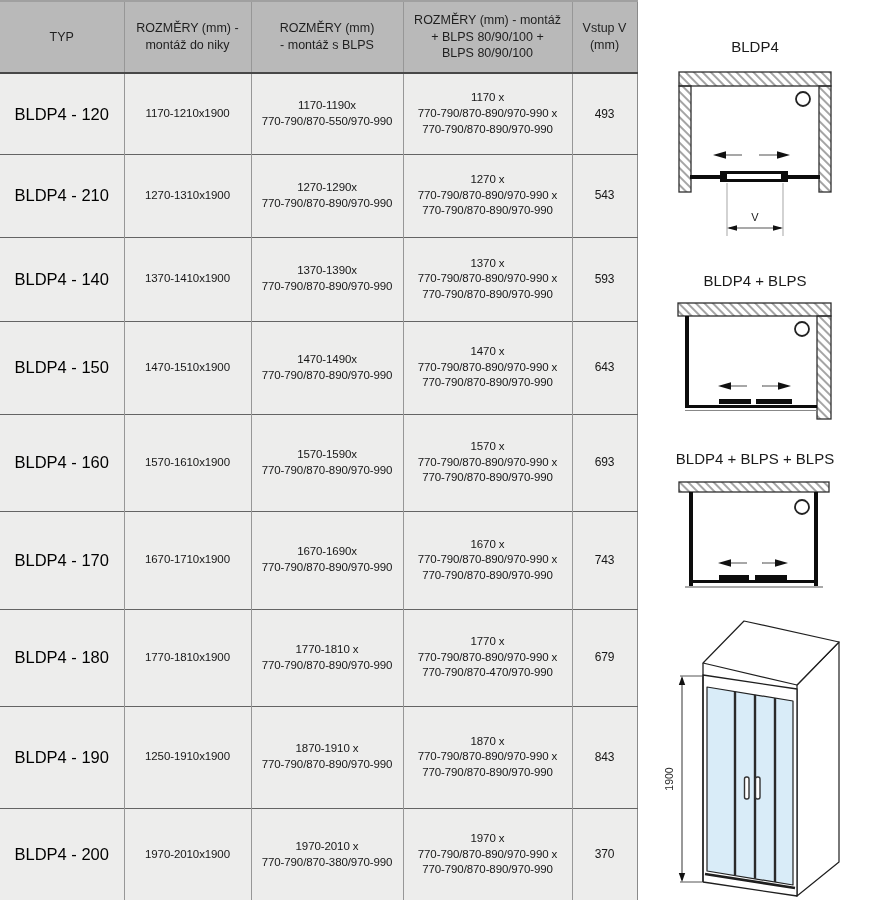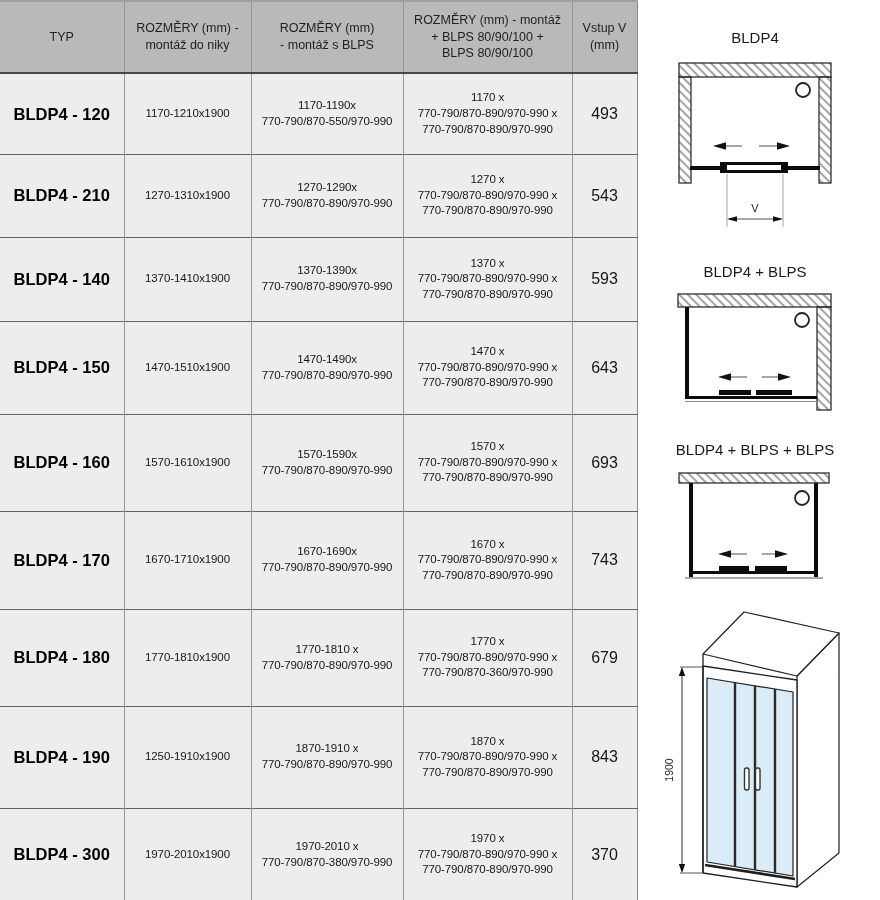--- a/index.html
+++ b/index.html
@@ -30,27 +30,27 @@
     border-bottom:2px solid #474747;
     font-weight:normal;font-size:12.5px;line-height:1.35;color:#1f1f1f;
   }
   table.spec thead tr{height:72px;}
   table.spec tbody td{
     background:#ededec;
     border-top:1px solid #646464;
     font-size:11.5px;line-height:1.35;color:#161616;
     letter-spacing:-0.1px;
   }
-  table.spec tbody td.typ{font-weight:bold;font-size:16.5px;color:#000;letter-spacing:0;}
-  table.spec tbody td.vstup{font-size:16px;}
+  table.spec tbody td.typ{font-weight:normal;font-size:16.5px;color:#000;letter-spacing:0;}
+  table.spec tbody td.vstup{font-size:12px;}
   tr.r0{height:81px}tr.r1{height:83px}tr.r2{height:84px}
   tr.r3{height:93px}tr.r4{height:97px}tr.r5{height:98px}
   tr.r6{height:97px}tr.r7{height:102px}tr.r8{height:93px}
   
-  .diagrams{position:absolute;left:635px;top:0;width:245px;height:644px;}
+  .diagrams{position:absolute;left:635px;top:9px;width:245px;height:644px;}
   .diagrams svg{display:block;}
   svg text{font-family:"Liberation Sans", sans-serif;fill:#1a1a1a;}
   .dia-title{font-size:15px;}
   .dim-label{font-size:11px;}
   .dim-label-sm{font-size:10.5px;fill:#2a2a2a;}
 </style>
 </head>
 <body>
 
 <table class="spec">
@@ -136,35 +136,35 @@
 770-790/870-890/970-990</td>
       <td class="vstup">743</td>
     </tr>
     <tr class="r6">
       <td class="typ">BLDP4 - 180</td>
       <td>1770-1810x1900</td>
       <td>1770-1810 x
 770-790/870-890/970-990</td>
       <td>1770 x
 770-790/870-890/970-990 x
-770-790/870-360/970-990</td>
+770-790/870-470/970-990</td>
       <td class="vstup">679</td>
     </tr>
     <tr class="r7">
       <td class="typ">BLDP4 - 190</td>
       <td>1250-1910x1900</td>
       <td>1870-1910 x
 770-790/870-890/970-990</td>
       <td>1870 x
 770-790/870-890/970-990 x
 770-790/870-890/970-990</td>
       <td class="vstup">843</td>
     </tr>
     <tr class="r8">
-      <td class="typ">BLDP4 - 300</td>
+      <td class="typ">BLDP4 - 200</td>
       <td>1970-2010x1900</td>
       <td>1970-2010 x
 770-790/870-380/970-990</td>
       <td>1970 x
 770-790/870-890/970-990 x
 770-790/870-890/970-990</td>
       <td class="vstup">370</td>
     </tr>
   </tbody>
 </table>

